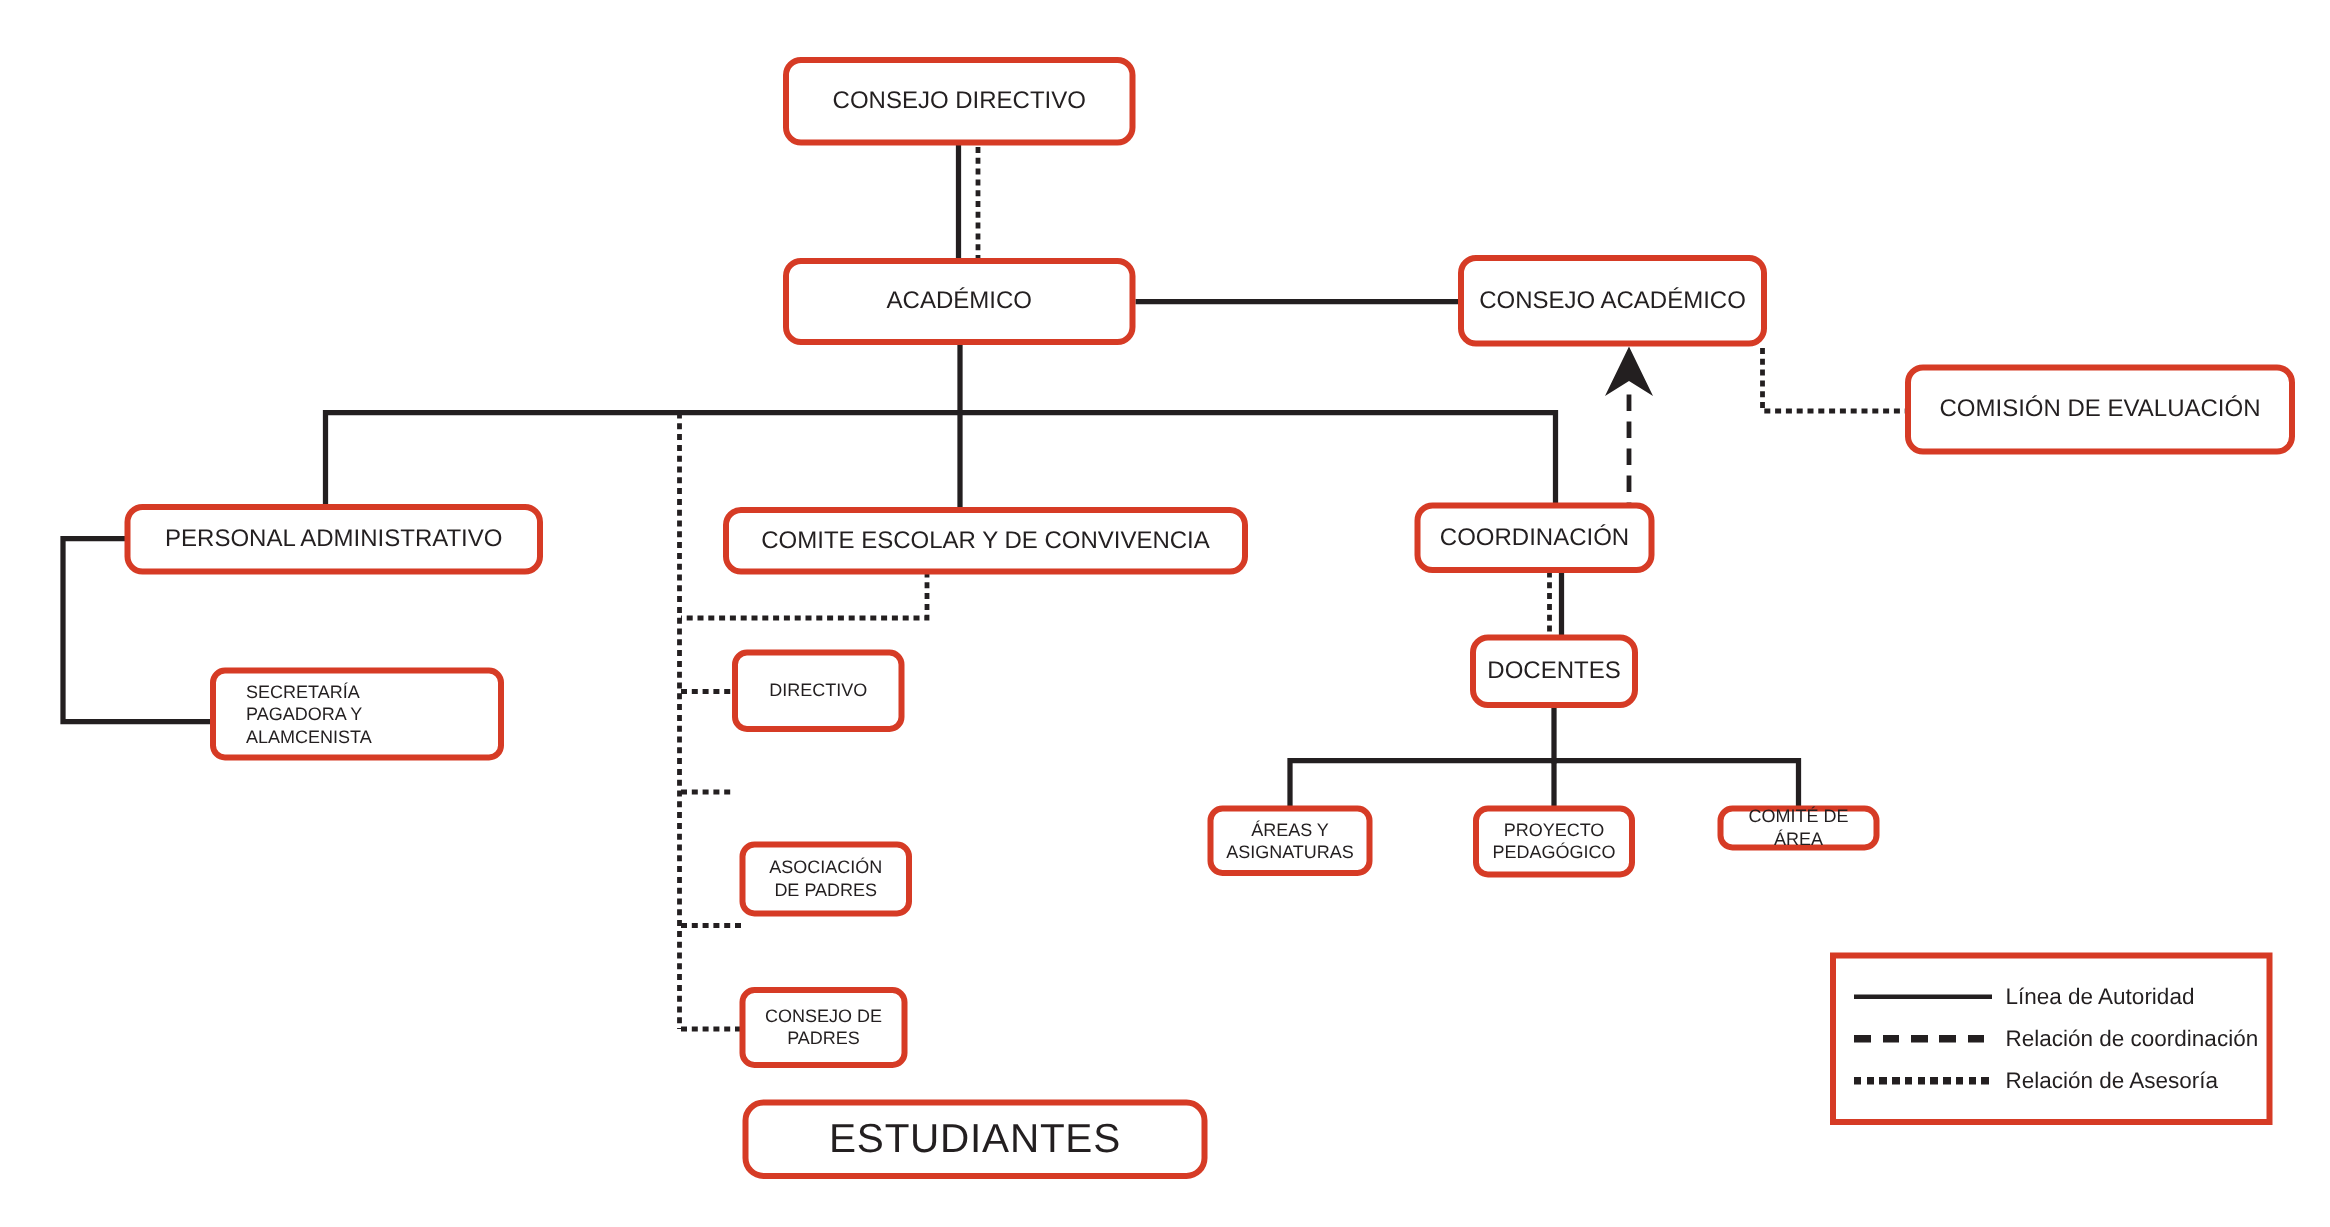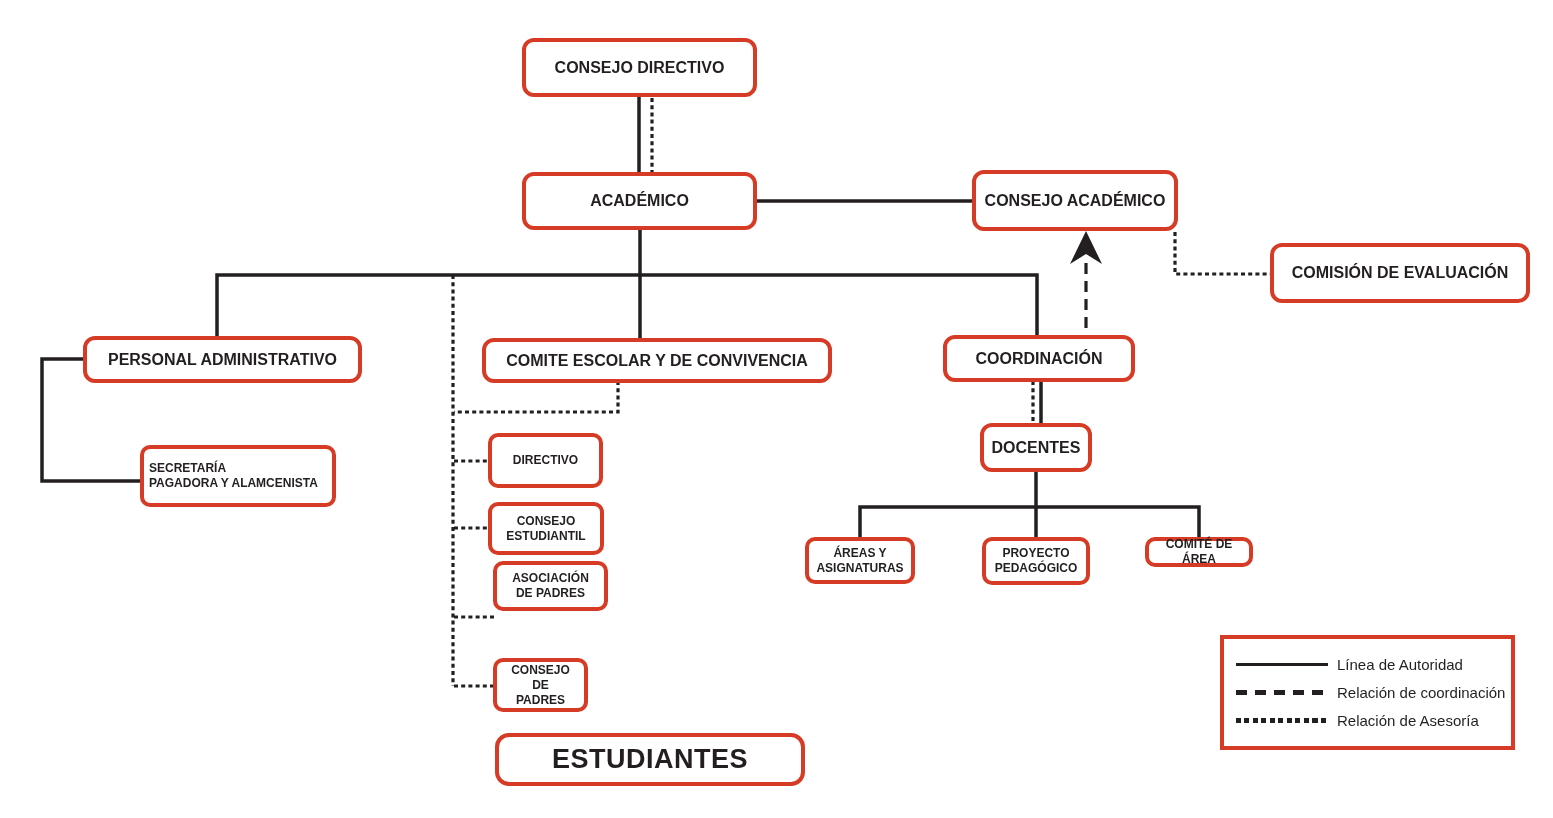--- a/index.html
+++ b/index.html
@@ -48,41 +48,41 @@
   }
   .node {
     position: absolute;
     background: #fff;
     border: 4px solid var(--accent);
     border-radius: 12px;
     display: flex;
     align-items: center;
     justify-content: center;
     text-align: center;
-    font-weight: bold;
+    font-weight: normal;
     font-size: 16px;
     line-height: 1.2;
     color: var(--ink);
     white-space: pre-line;
     padding: 2px 8px;
   }
   .node.sm {
     font-size: 12px;
     border-radius: 10px;
     line-height: 1.25;
   }
   .node.xl {
     font-size: 27px;
     border-radius: 14px;
     letter-spacing: 0.5px;
   }
   .node.left {
     justify-content: flex-start;
     text-align: left;
-    padding-left: 5px;
+    padding-left: 20px;
   }
   .legend {
     position: absolute;
     background: #fff;
     border: 4px solid var(--accent);
     border-radius: 0;
     display: flex;
     flex-direction: column;
     justify-content: space-evenly;
     padding: 6px 12px;
@@ -160,44 +160,40 @@
   </div>
 
   <div class="node" style="left:83px; top:336px; width:279px; height:47px">
     <span>PERSONAL ADMINISTRATIVO</span>
   </div>
 
   <div class="node" style="left:482px; top:338px; width:350px; height:45px">
     <span>COMITE ESCOLAR Y DE CONVIVENCIA</span>
   </div>
 
-  <div class="node" style="left:943px; top:335px; width:192px; height:47px">
+  <div class="node" style="left:943px; top:335px; width:160px; height:47px">
     <span>COORDINACIÓN</span>
   </div>
 
   <div class="node sm left" style="left:140px; top:445px; width:196px; height:62px">
     <span>SECRETARÍA
 PAGADORA Y ALAMCENISTA</span>
   </div>
 
   <div class="node sm" style="left:488px; top:433px; width:115px; height:55px">
     <span>DIRECTIVO</span>
   </div>
 
-  <div class="node sm" style="left:488px; top:502px; width:116px; height:53px">
-    <span>CONSEJO
-ESTUDIANTIL</span>
-  </div>
 
   <div class="node sm" style="left:493px; top:561px; width:115px; height:50px">
     <span>ASOCIACIÓN
 DE PADRES</span>
   </div>
 
-  <div class="node sm" style="left:493px; top:658px; width:95px; height:54px">
+  <div class="node sm" style="left:493px; top:658px; width:112px; height:54px">
     <span>CONSEJO DE
 PADRES</span>
   </div>
 
   <div class="node xl" style="left:495px; top:733px; width:310px; height:53px">
     <span>ESTUDIANTES</span>
   </div>
 
   <div class="node" style="left:980px; top:423px; width:112px; height:49px">
     <span>DOCENTES</span>

